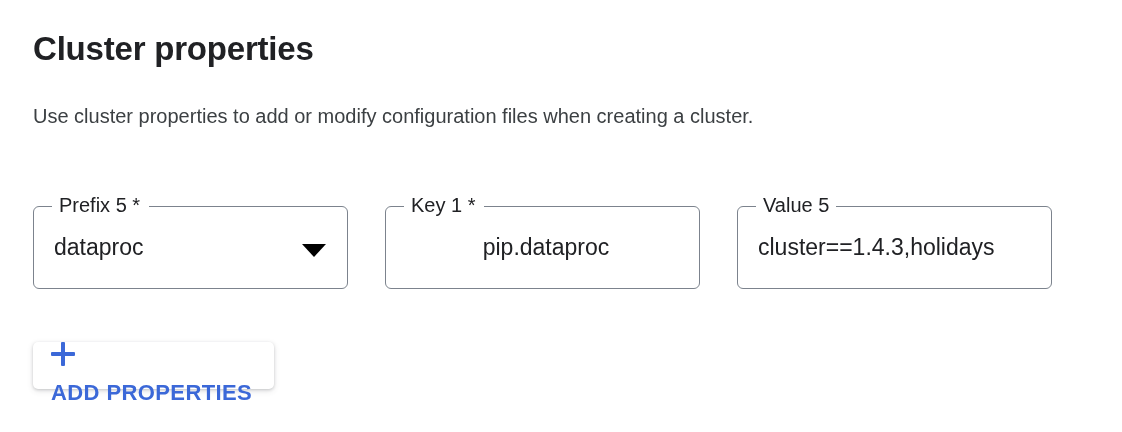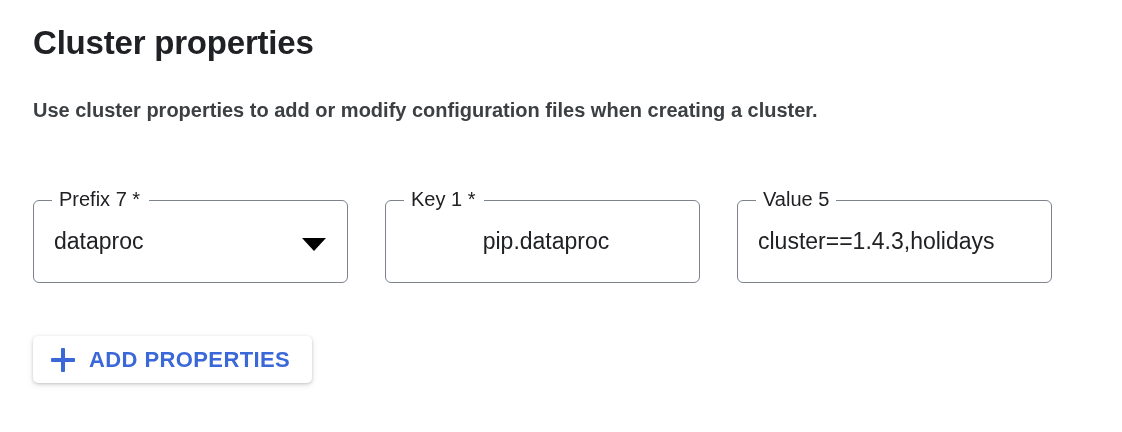--- a/index.html
+++ b/index.html
@@ -11,21 +11,21 @@
     width: 1122px;
     height: 432px;
     font-family: "Liberation Sans", sans-serif;
     -webkit-font-smoothing: antialiased;
     overflow: hidden;
     position: relative;
   }
 
   .page {
     position: absolute;
-    left: 0; top: 0;
+    left: 0; top: 6px;
     width: 1122px;
     height: 328px;
   }
 
   
   .page-title {
     position: absolute;
     left: 33px;
     top: 22px;
     font-size: 33px;
@@ -35,21 +35,21 @@
     color: #202124;
     white-space: nowrap;
   }
 
   .page-description {
     position: absolute;
     left: 33px;
     top: 96px;
     font-size: 20px;
     line-height: 28px;
-    font-weight: 700;
+    font-weight: 400;
     color: #3c4043;
     white-space: nowrap;
   }
 
   
   .fields-row {
     position: absolute;
     left: 0;
     top: 200px;
     width: 1122px;
@@ -128,28 +128,28 @@
   }
 
   
   .add-button {
     position: absolute;
     left: 33px;
     top: 336px;
     height: 47px;
     padding: 0 22px 0 18px;
     display: flex;
-    align-items: center;
     gap: 14px;
     background: #ffffff;
     border: none;
     border-radius: 5px;
     box-shadow: 0 1px 3px rgba(60,64,67,0.22), 0 2px 6px rgba(60,64,67,0.13);
     cursor: pointer;
     font-family: "Liberation Sans", sans-serif;
+    flex-direction: column;
   }
 
   .plus-icon {
     position: relative;
     width: 24px;
     height: 24px;
     flex: none;
   }
   .plus-icon::before,
   .plus-icon::after {
@@ -184,21 +184,21 @@
   <div class="page-title">Cluster properties</div>
 
   <div class="page-description">Use cluster properties to add or modify configuration files when creating a cluster.</div>
 
   <div class="fields-row">
 
     <div class="field" id="field-0" style="left: 33px; width: 315px;">
       <div class="field-outline">
         <div class="field-notch" id="notch-0" style="width: 97px;"></div>
       </div>
-      <div class="field-label">Prefix 7 *</div>
+      <div class="field-label">Prefix 5 *</div>
       <div class="field-value has-arrow">dataproc</div>
       <div class="select-arrow"></div>
     </div>
 
     <div class="field" id="field-1" style="left: 385px; width: 315px; text-align: center;">
       <div class="field-outline">
         <div class="field-notch" id="notch-1" style="width: 80px;"></div>
       </div>
       <div class="field-label">Key 1 *</div>
       <div class="field-value">pip.dataproc</div>

